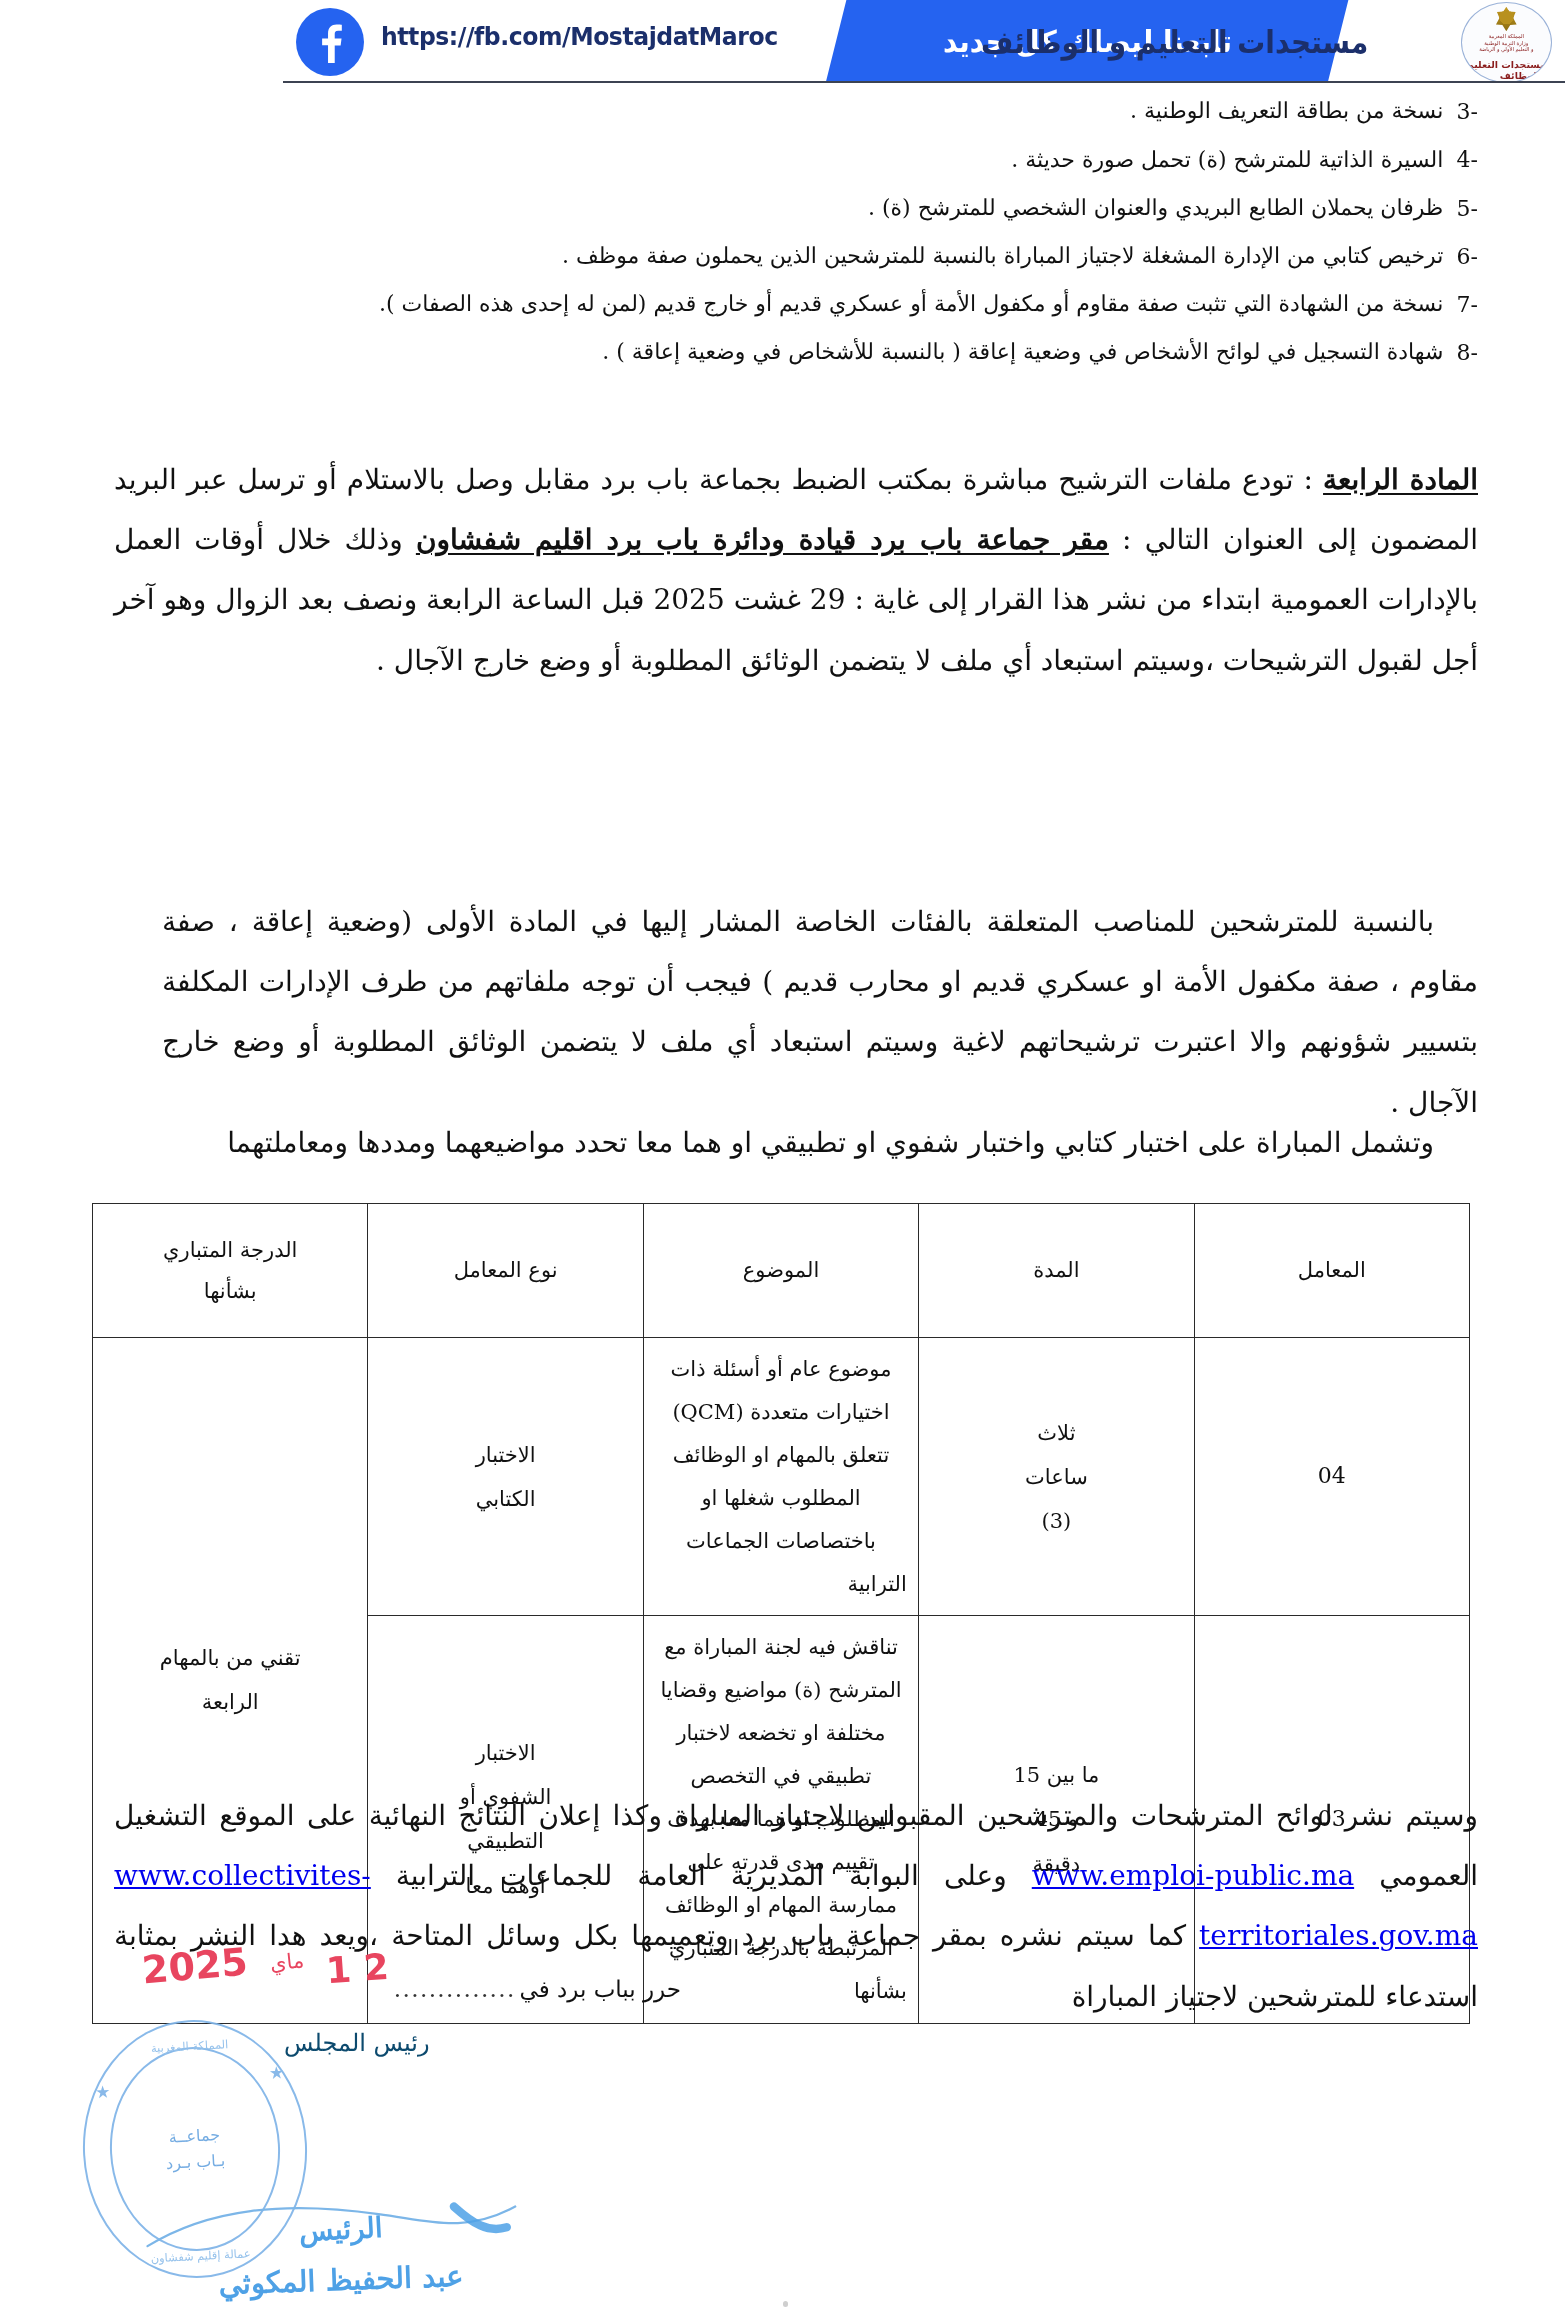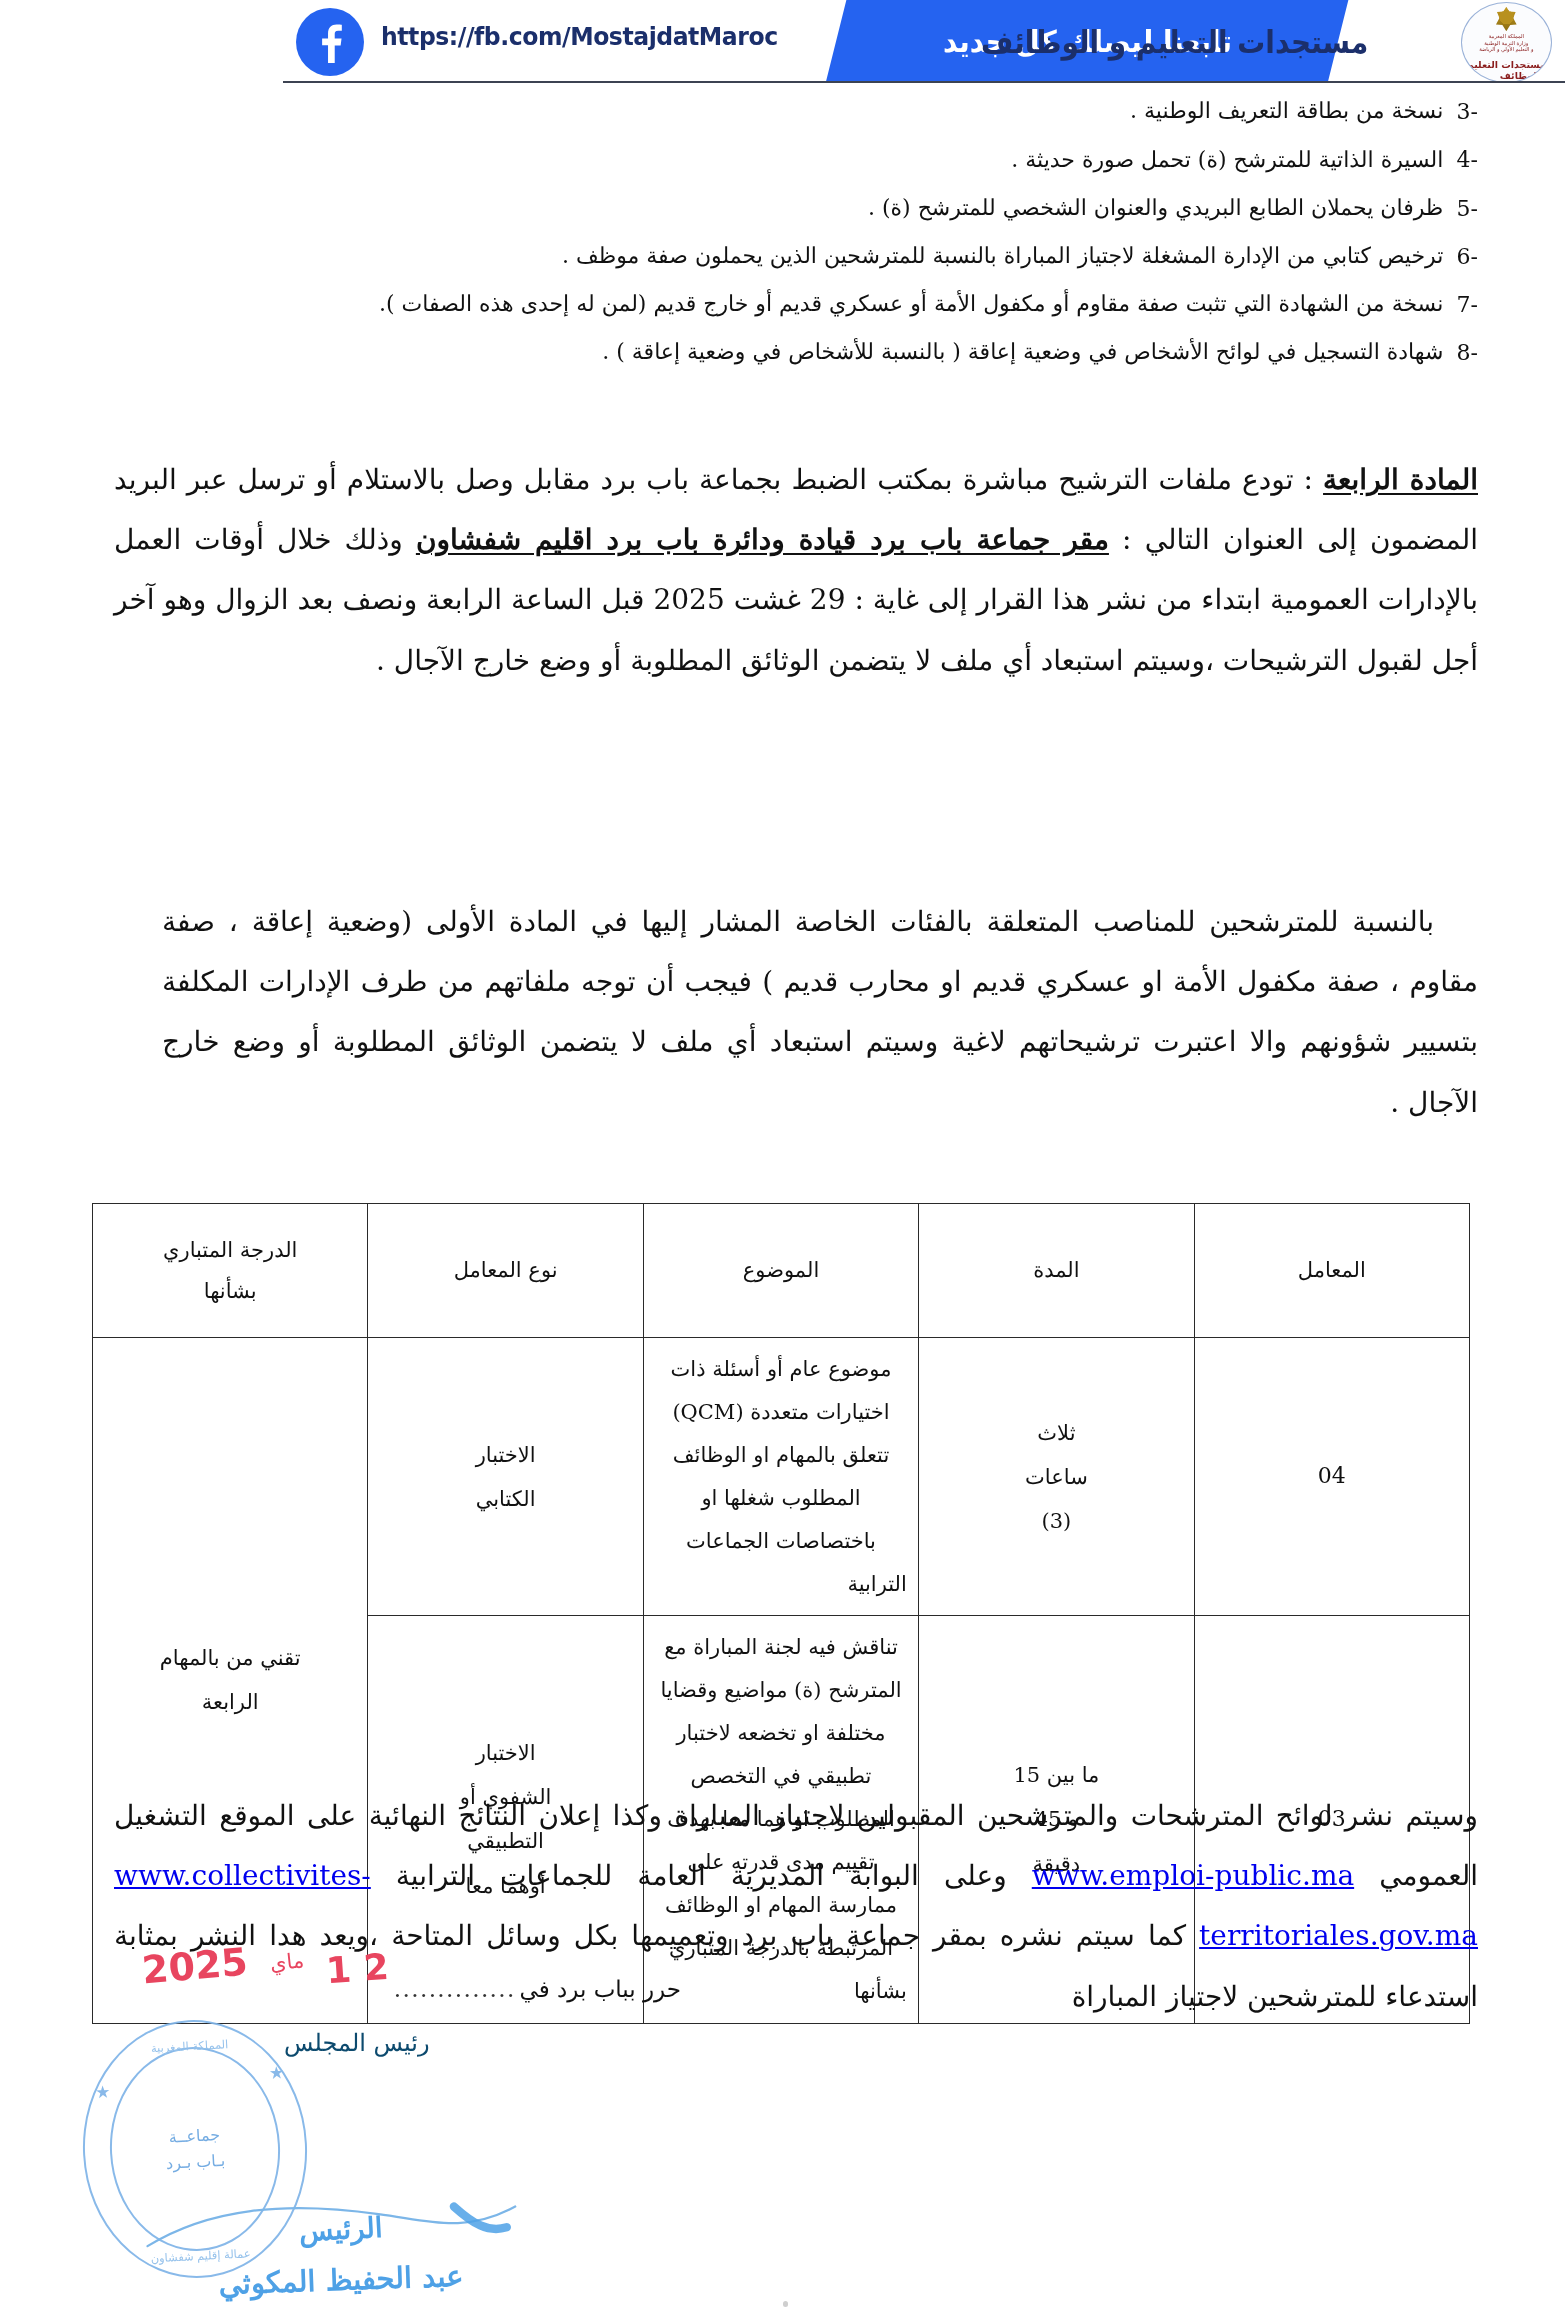--- a/index.html
+++ b/index.html
@@ -397,20 +397,21 @@
 
   <div id="article4-block">
     <p class="para"><span class="u b">المادة الرابعة</span><span> :  تودع ملفات الترشيح مباشرة بمكتب الضبط بجماعة باب برد مقابل وصل بالاستلام أو ترسل عبر البريد المضمون إلى العنوان التالي : </span><span class="u b">مقر جماعة باب برد قيادة ودائرة باب برد اقليم شفشاون</span><span> وذلك خلال أوقات العمل بالإدارات العمومية ابتداء من نشر هذا القرار إلى غاية  :  </span><span class="num">29</span> <span>غشت</span> <span class="num">2025</span><span> قبل الساعة الرابعة ونصف بعد الزوال وهو آخر أجل لقبول الترشيحات ،وسيتم استبعاد أي ملف لا يتضمن الوثائق المطلوبة أو وضع خارج الآجال .</span></p>
   </div>
 
   <div id="mid-block">
     <p class="para indent">بالنسبة للمترشحين للمناصب المتعلقة بالفئات الخاصة المشار إليها في المادة الأولى (وضعية إعاقة ، صفة مقاوم ، صفة مكفول الأمة او عسكري قديم او محارب قديم ) فيجب أن توجه ملفاتهم من طرف الإدارات المكلفة بتسيير شؤونهم والا اعتبرت ترشيحاتهم لاغية وسيتم استبعاد أي ملف لا يتضمن الوثائق المطلوبة أو وضع خارج الآجال .</p>
   </div>
 
   <div id="table-intro">
+    <p class="para indent">وتشمل المباراة على اختبار كتابي واختبار شفوي او تطبيقي او هما معا تحدد مواضيعهما ومددها ومعاملتهما</p>
   </div>
 
   <div class="tbl-wrap">
     <table class="exam">
       <thead>
         <tr>
           <td class="h-coef">المعامل</td>
           <td class="h-dur">المدة</td>
           <td class="h-subj">الموضوع</td>
           <td class="h-type">نوع المعامل</td>

